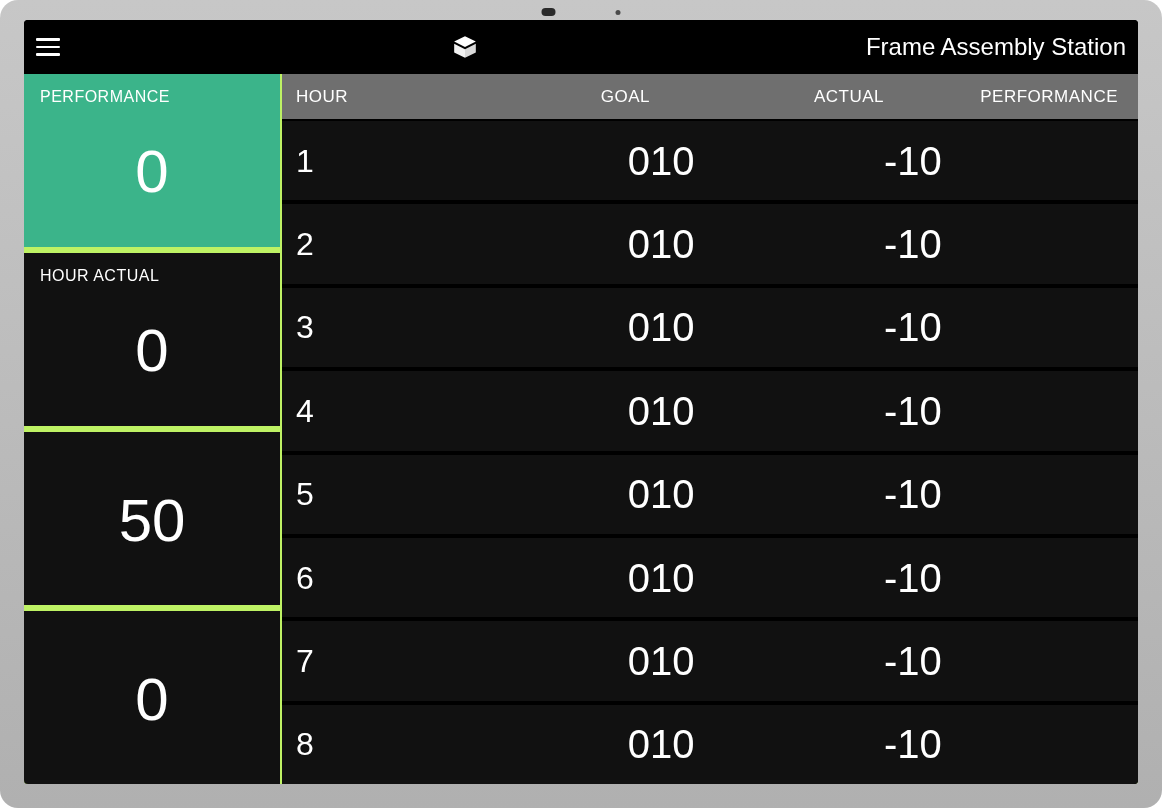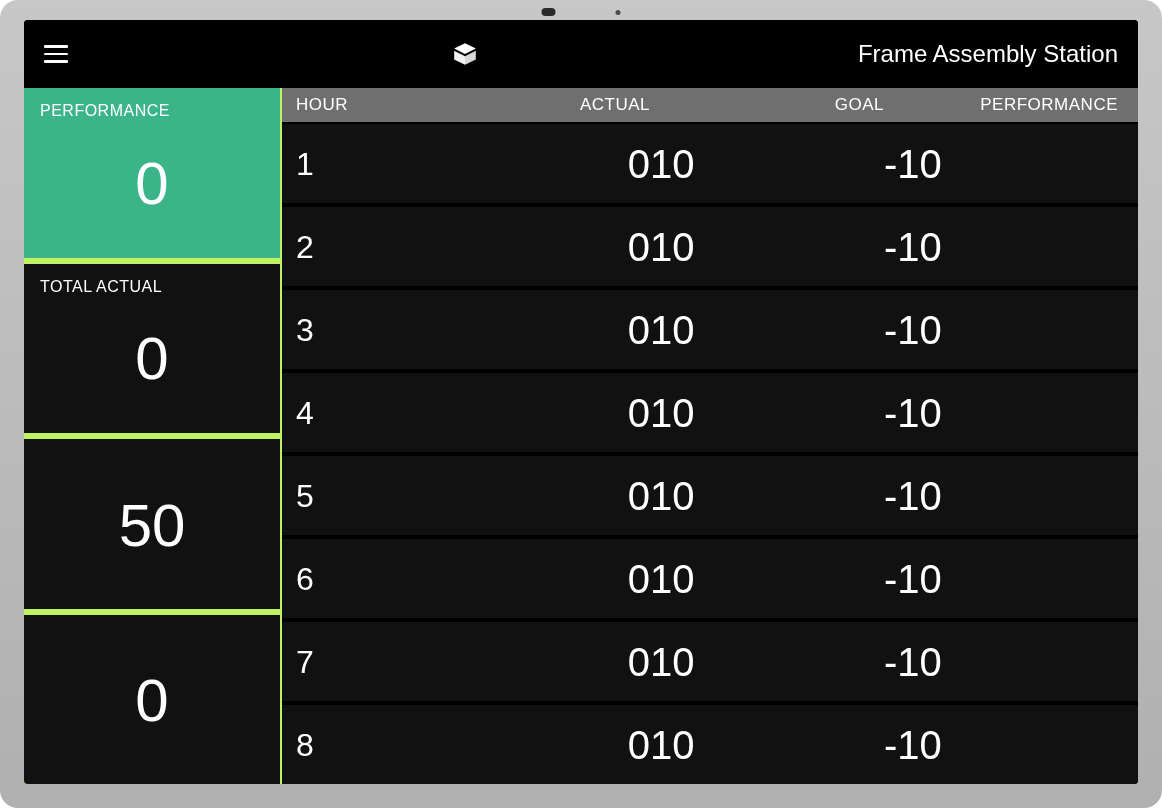--- a/index.html
+++ b/index.html
@@ -24,24 +24,24 @@
       top: 8px; left: 50%;
       transform: translateX(-50%);
       display: flex; align-items: center; gap: 60px;
     }
     .cam-dot {
       width: 14px; height: 8px; border-radius: 4px; background: #2a2a2a;
     }
     .cam-dot.small { width: 5px; height: 5px; border-radius: 50%; background: #4a4a4a; }
     
     .header {
-      height: 68px;
-      display: flex;
-      align-items: center;
-      padding: 0 20px;
+      height: 54px;
+      display: flex;
+      align-items: center;
+      padding: 0 12px;
       color: #fff;
       background: #000;
     }
     .menu-btn {
       width: 28px; height: 28px;
       display: flex; flex-direction: column; justify-content: center; gap: 5px;
       cursor: pointer;
     }
     .menu-btn span { display: block; height: 2.5px; background: #fff; width: 24px; border-radius: 1px; }
     .logo-wrap { flex: 1; display: flex; justify-content: center; align-items: center; }
@@ -93,21 +93,21 @@
     .table-wrap {
       display: flex;
       flex-direction: column;
       background: #000;
       overflow: hidden;
     }
     .thead {
       display: grid;
       grid-template-columns: 120px 1fr 1fr 1fr;
       background: #6f6f6f;
-      height: 34px;
+      height: 45px;
       align-items: center;
       padding: 0 20px 0 14px;
     }
     .thead .th {
       font-size: 17px;
       font-weight: 500;
       color: #fff;
       letter-spacing: 0.5px;
     }
     .th.hour { text-align: left; }
@@ -170,36 +170,36 @@
     </div>
 
     <div class="body">
 
       <div class="sidebar">
         <div class="card green">
           <div class="card-label">PERFORMANCE</div>
           <div class="card-value">0</div>
         </div>
         <div class="card">
-          <div class="card-label">TOTAL ACTUAL</div>
+          <div class="card-label">HOUR ACTUAL</div>
           <div class="card-value">0</div>
         </div>
         <div class="card">
           <div class="card-value">50</div>
         </div>
         <div class="card">
           <div class="card-value">0</div>
         </div>
       </div>
 
       <div class="table-wrap">
         <div class="thead">
           <div class="th hour">HOUR</div>
+          <div class="th goal">GOAL</div>
           <div class="th actual">ACTUAL</div>
-          <div class="th goal">GOAL</div>
           <div class="th perf">PERFORMANCE</div>
         </div>
         <div class="tbody" id="tbody">
 
         <div class="row">
               <div class="cell hour">1</div>
               <div class="cell actual">0</div>
               <div class="cell goal">10</div>
               <div class="cell perf">-10</div>
             </div>

